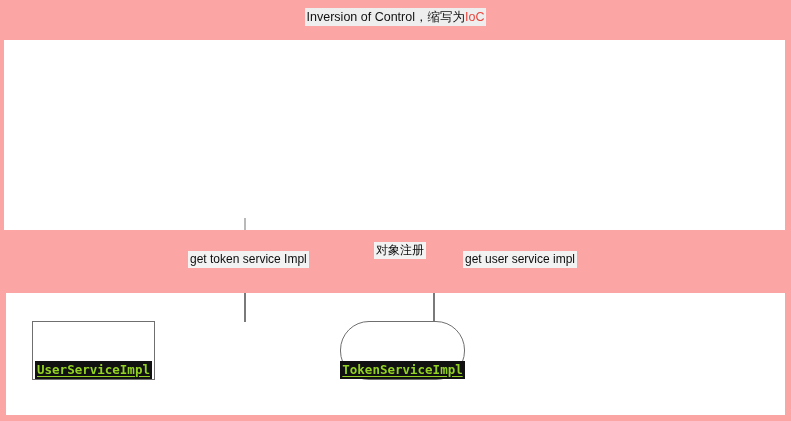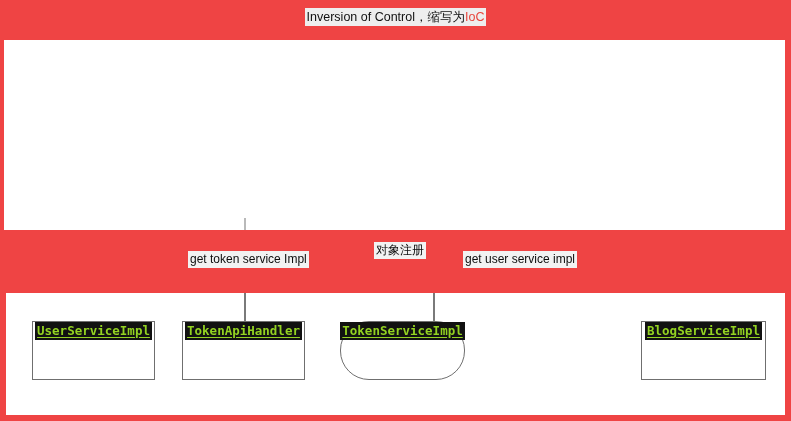--- a/index.html
+++ b/index.html
@@ -9,21 +9,21 @@
     height: 421px;
     background: #000000;
     overflow: hidden;
     font-family: "Liberation Sans", sans-serif;
   }
 
   #stage {
     position: relative;
     width: 791px;
     height: 421px;
-    background: #ef4444;
+    background: #fca5a5;
   }
 
   
   .title-bar {
     position: absolute;
     left: 0;
     top: 7px;
     width: 791px;
     height: 20px;
     display: flex;
@@ -90,21 +90,21 @@
   }
 
   
   .box {
     position: absolute;
     top: 321px;
     height: 59px;
     background: #ffffff;
     border: 1.6px solid #6f6f6f;
     display: flex;
-    align-items: flex-start;
+    align-items: flex-end;
     justify-content: center;
   }
   .box-label {
     display: inline-block;
     background: #111111;
     color: #93d222;
     font-family: "DejaVu Sans Mono", "Liberation Mono", monospace;
     font-size: 12.5px;
     line-height: 16px;
     font-weight: bold;
@@ -135,26 +135,20 @@
 
   <div class="panel-lower"></div>
 
   <div class="connector" style="left:244px; top:293px; height:29px;"></div>
   <div class="connector" style="left:433px; top:293px; height:29px;"></div>
 
   <div class="box" style="left:32px; width:123px;">
     <span class="box-label">UserServiceImpl</span>
   </div>
 
-  <div class="box" style="left:182px; width:123px;">
-    <span class="box-label">TokenApiHandler</span>
-  </div>
 
   <div class="box" style="left:340px; width:125px;border-radius:29px;">
     <span class="box-label">TokenServiceImpl</span>
   </div>
 
 
-  <div class="box" style="left:641px; width:125px;">
-    <span class="box-label">BlogServiceImpl</span>
-  </div>
 
 </div>
 
 </body></html>

